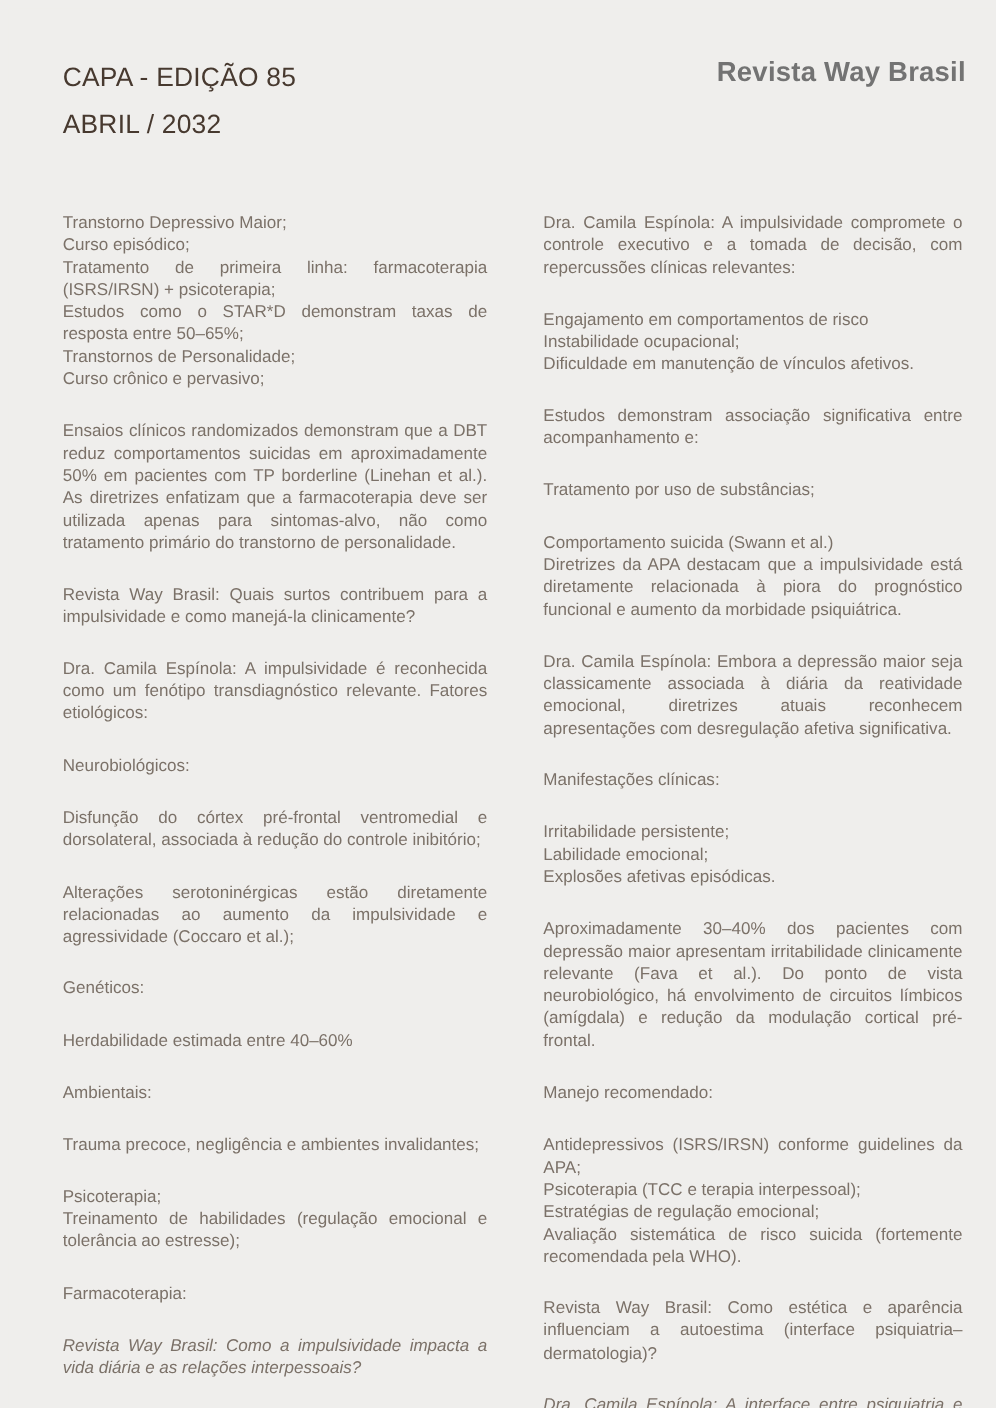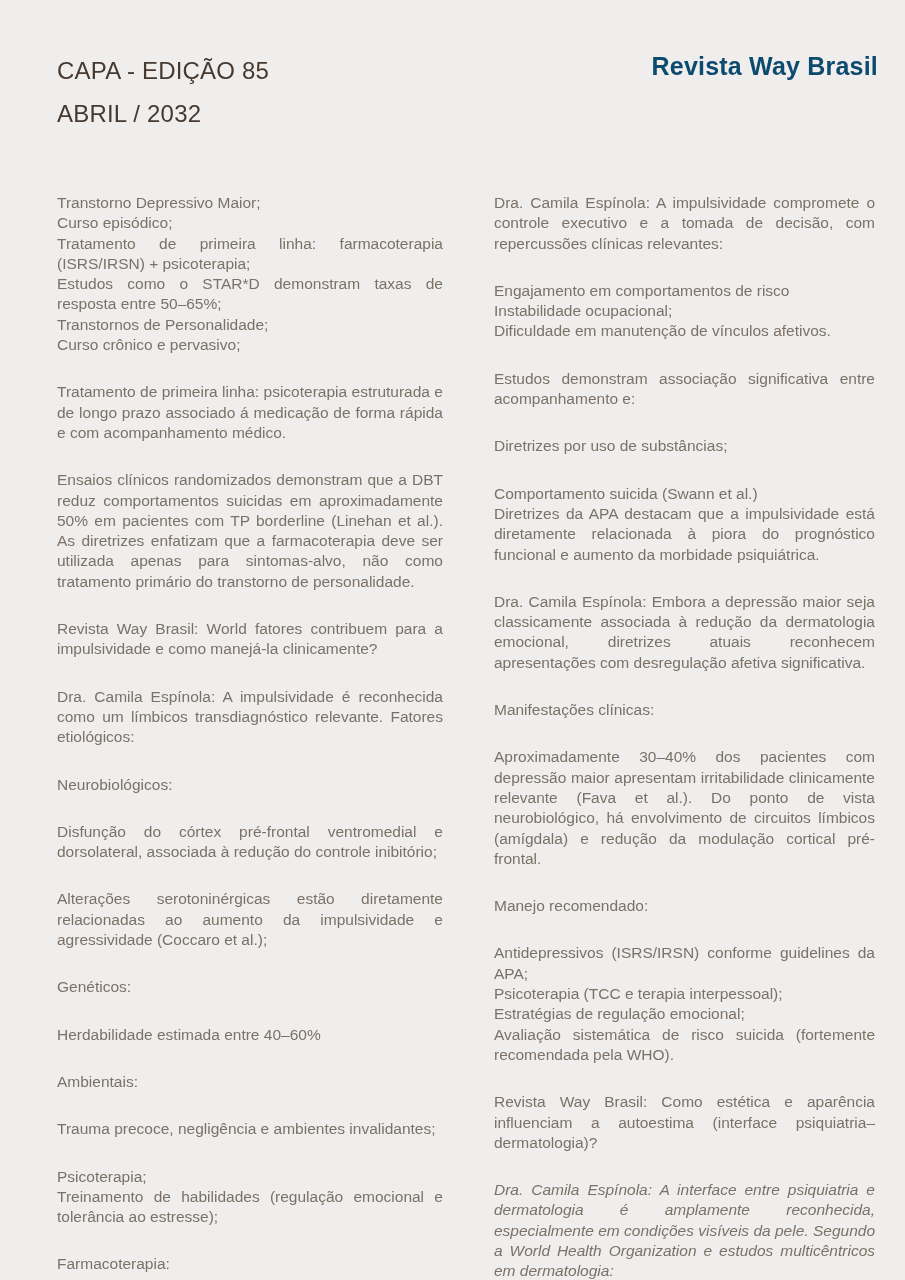--- a/index.html
+++ b/index.html
@@ -64,49 +64,49 @@
 </head>
 <body>
 
 <div class="page">
 
   <div class="header">
     <div class="edition">
       <div>CAPA - EDIÇÃO 85</div>
       <div>ABRIL / 2032</div>
     </div>
-    <div class="brand" style="color: #0c4a6e;">Revista Way Brasil</div>
+    <div class="brand" style="color: #737373;">Revista Way Brasil</div>
   </div>
 
   <div class="columns">
     <div class="col col-left">
         <p>Transtorno Depressivo Maior;<br>Curso episódico;<br>Tratamento de primeira linha: farmacoterapia (ISRS/IRSN) + psicoterapia;<br>Estudos como o STAR*D demonstram taxas de resposta entre 50–65%;<br>Transtornos de Personalidade;<br>Curso crônico e pervasivo;</p>
-        <p>Tratamento de primeira linha: psicoterapia estruturada e de longo prazo associado á medicação de forma rápida e com acompanhamento médico.</p>
         <p>Ensaios clínicos randomizados demonstram que a DBT reduz comportamentos suicidas em aproximadamente 50% em pacientes com TP borderline (Linehan et al.). As diretrizes enfatizam que a farmacoterapia deve ser utilizada apenas para sintomas-alvo, não como tratamento primário do transtorno de personalidade.</p>
-        <p>Revista Way Brasil: World fatores contribuem para a impulsividade e como manejá-la clinicamente?</p>
-        <p>Dra. Camila Espínola: A impulsividade é reconhecida como um límbicos transdiagnóstico relevante. Fatores etiológicos:</p>
+        <p>Revista Way Brasil: Quais surtos contribuem para a impulsividade e como manejá-la clinicamente?</p>
+        <p>Dra. Camila Espínola: A impulsividade é reconhecida como um fenótipo transdiagnóstico relevante. Fatores etiológicos:</p>
         <p>Neurobiológicos:</p>
         <p>Disfunção do córtex pré-frontal ventromedial e dorsolateral, associada à redução do controle inibitório;</p>
         <p>Alterações serotoninérgicas estão diretamente relacionadas ao aumento da impulsividade e agressividade (Coccaro et al.);</p>
         <p>Genéticos:</p>
         <p>Herdabilidade estimada entre 40–60%</p>
         <p>Ambientais:</p>
         <p>Trauma precoce, negligência e ambientes invalidantes;</p>
         <p>Psicoterapia;<br>Treinamento de habilidades (regulação emocional e tolerância ao estresse);</p>
         <p>Farmacoterapia:</p>
         <p>Revista Way Brasil: Como a impulsividade impacta a vida diária e as relações interpessoais?</p>
       </div>
     <div class="col col-right">
         <p>Dra. Camila Espínola: A impulsividade compromete o controle executivo e a tomada de decisão, com repercussões clínicas relevantes:</p>
         <p>Engajamento em comportamentos de risco<br>Instabilidade ocupacional;<br>Dificuldade em manutenção de vínculos afetivos.</p>
         <p>Estudos demonstram associação significativa entre acompanhamento e:</p>
-        <p>Diretrizes por uso de substâncias;</p>
+        <p>Tratamento por uso de substâncias;</p>
         <p>Comportamento suicida (Swann et al.)<br>Diretrizes da APA destacam que a impulsividade está diretamente relacionada à piora do prognóstico funcional e aumento da morbidade psiquiátrica.</p>
-        <p>Dra. Camila Espínola: Embora a depressão maior seja classicamente associada à redução da dermatologia emocional, diretrizes atuais reconhecem apresentações com desregulação afetiva significativa.</p>
+        <p>Dra. Camila Espínola: Embora a depressão maior seja classicamente associada à diária da reatividade emocional, diretrizes atuais reconhecem apresentações com desregulação afetiva significativa.</p>
         <p>Manifestações clínicas:</p>
+        <p>Irritabilidade persistente;<br>Labilidade emocional;<br>Explosões afetivas episódicas.</p>
         <p>Aproximadamente 30–40% dos pacientes com depressão maior apresentam irritabilidade clinicamente relevante (Fava et al.). Do ponto de vista neurobiológico, há envolvimento de circuitos límbicos (amígdala) e redução da modulação cortical pré-frontal.</p>
         <p>Manejo recomendado:</p>
         <p>Antidepressivos (ISRS/IRSN) conforme guidelines da APA;<br>Psicoterapia (TCC e terapia interpessoal);<br>Estratégias de regulação emocional;<br>Avaliação sistemática de risco suicida (fortemente recomendada pela WHO).</p>
         <p>Revista Way Brasil: Como estética e aparência influenciam a autoestima (interface psiquiatria–dermatologia)?</p>
         <p>Dra. Camila Espínola: A interface entre psiquiatria e dermatologia é amplamente reconhecida, especialmente em condições visíveis da pele. Segundo a World Health Organization e estudos multicêntricos em dermatologia:</p>
       </div>
   </div>
 
 </div>
 

